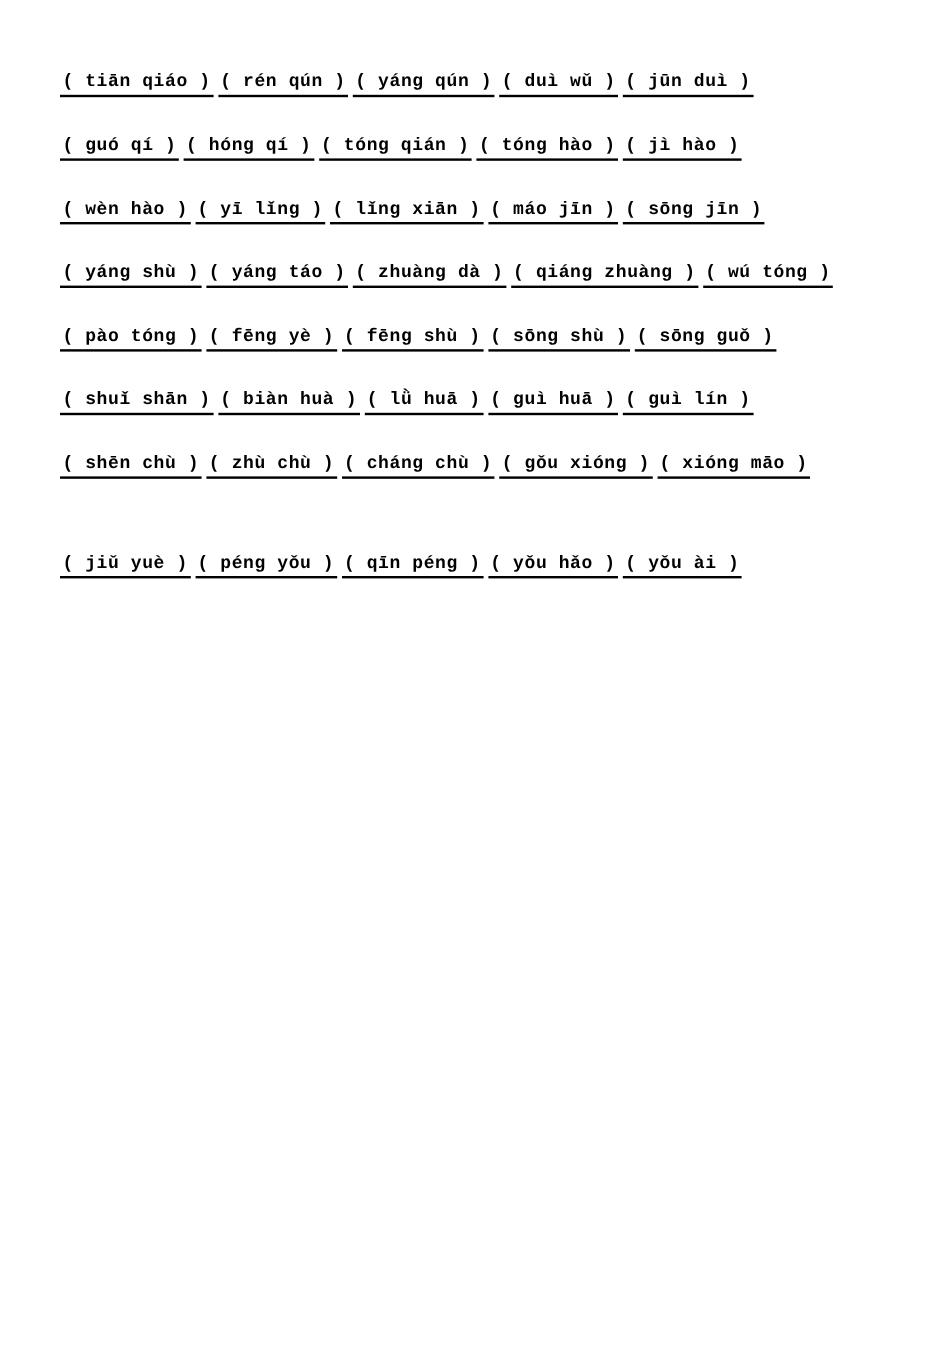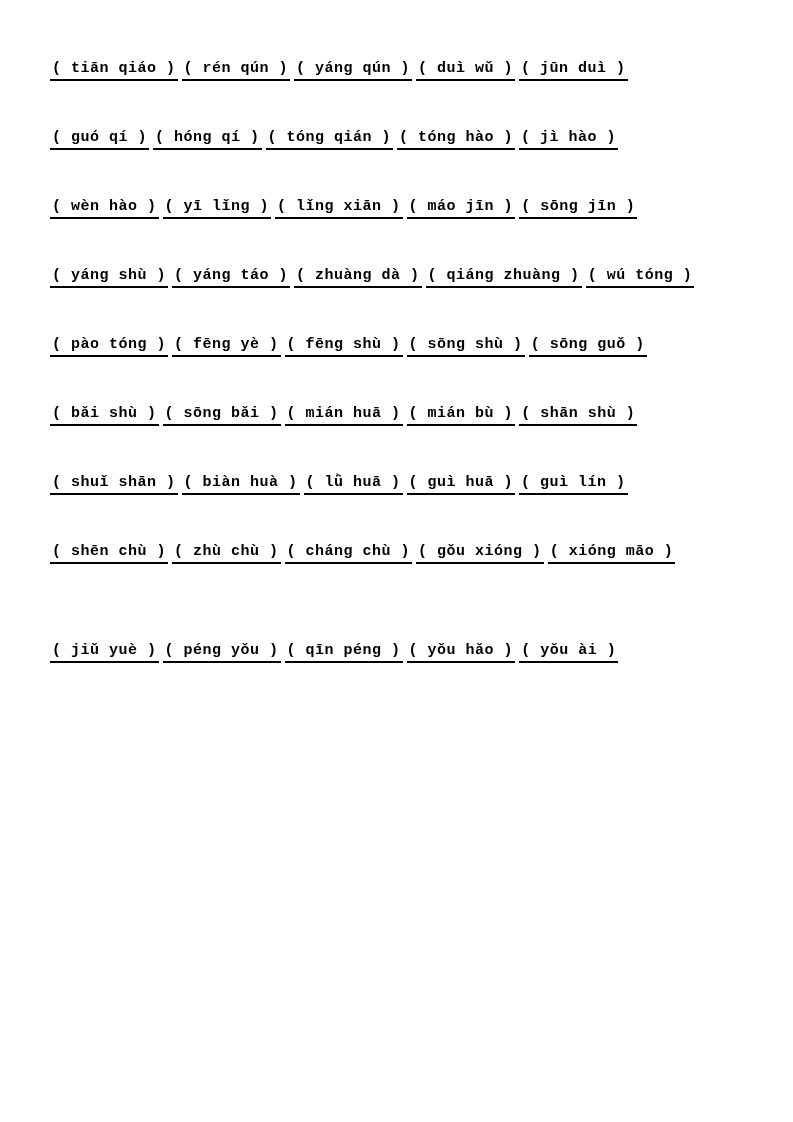--- a/index.html
+++ b/index.html
@@ -21,21 +21,21 @@
       display: flex;
       flex-wrap: wrap;
       align-items: flex-end;
       margin-bottom: 28px;
       gap: 0px;
     }
     .item {
       display: inline-flex;
       align-items: center;
       margin-right: 4px;
-      margin-bottom: 20px;
+      margin-bottom: 4px;
       white-space: nowrap;
     }
     .item-text {
       border-bottom: 2px solid #000;
       padding: 0 2px 2px 2px;
       letter-spacing: 0.5px;
       font-size: 15px;
       font-weight: bold;
     }
     .spacer {
@@ -126,37 +126,20 @@
       </span>
       <span class="item">
         <span class="item-text">( sōng shù )</span>
       </span>
       <span class="item">
         <span class="item-text">( sōng guǒ )</span>
       </span>
     </div>
     <div class="row">
       <span class="item">
-        <span class="item-text">( bǎi shù )</span>
-      </span>
-      <span class="item">
-        <span class="item-text">( sōng bǎi )</span>
-      </span>
-      <span class="item">
-        <span class="item-text">( mián huā )</span>
-      </span>
-      <span class="item">
-        <span class="item-text">( mián bù )</span>
-      </span>
-      <span class="item">
-        <span class="item-text">( shān shù )</span>
-      </span>
-    </div>
-    <div class="row">
-      <span class="item">
         <span class="item-text">( shuǐ shān )</span>
       </span>
       <span class="item">
         <span class="item-text">( biàn huà )</span>
       </span>
       <span class="item">
         <span class="item-text">( lǜ huā )</span>
       </span>
       <span class="item">
         <span class="item-text">( guì huā )</span>

